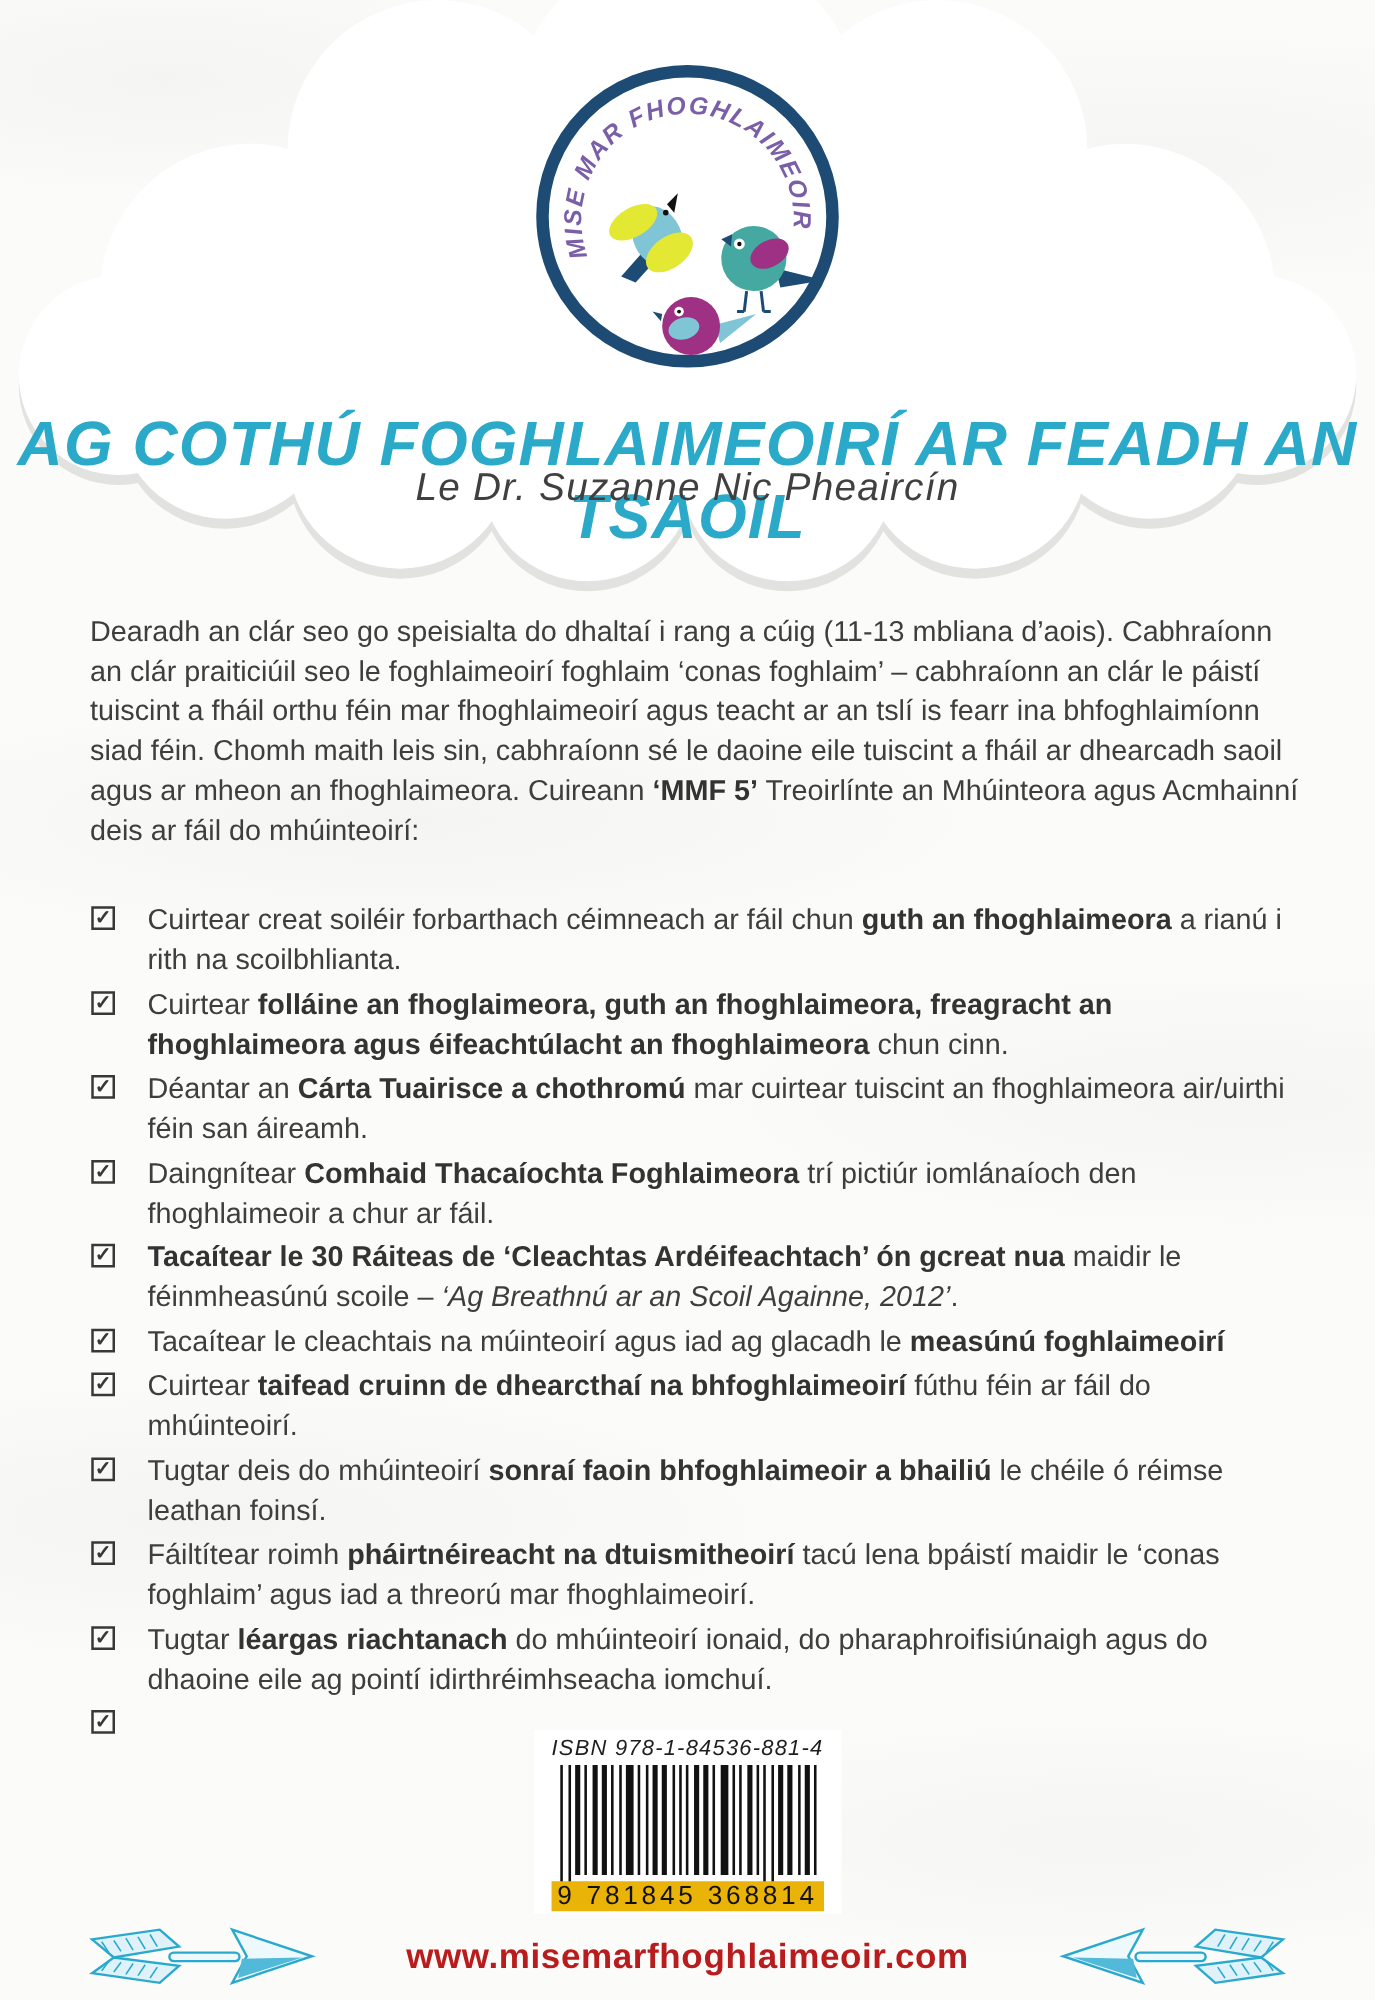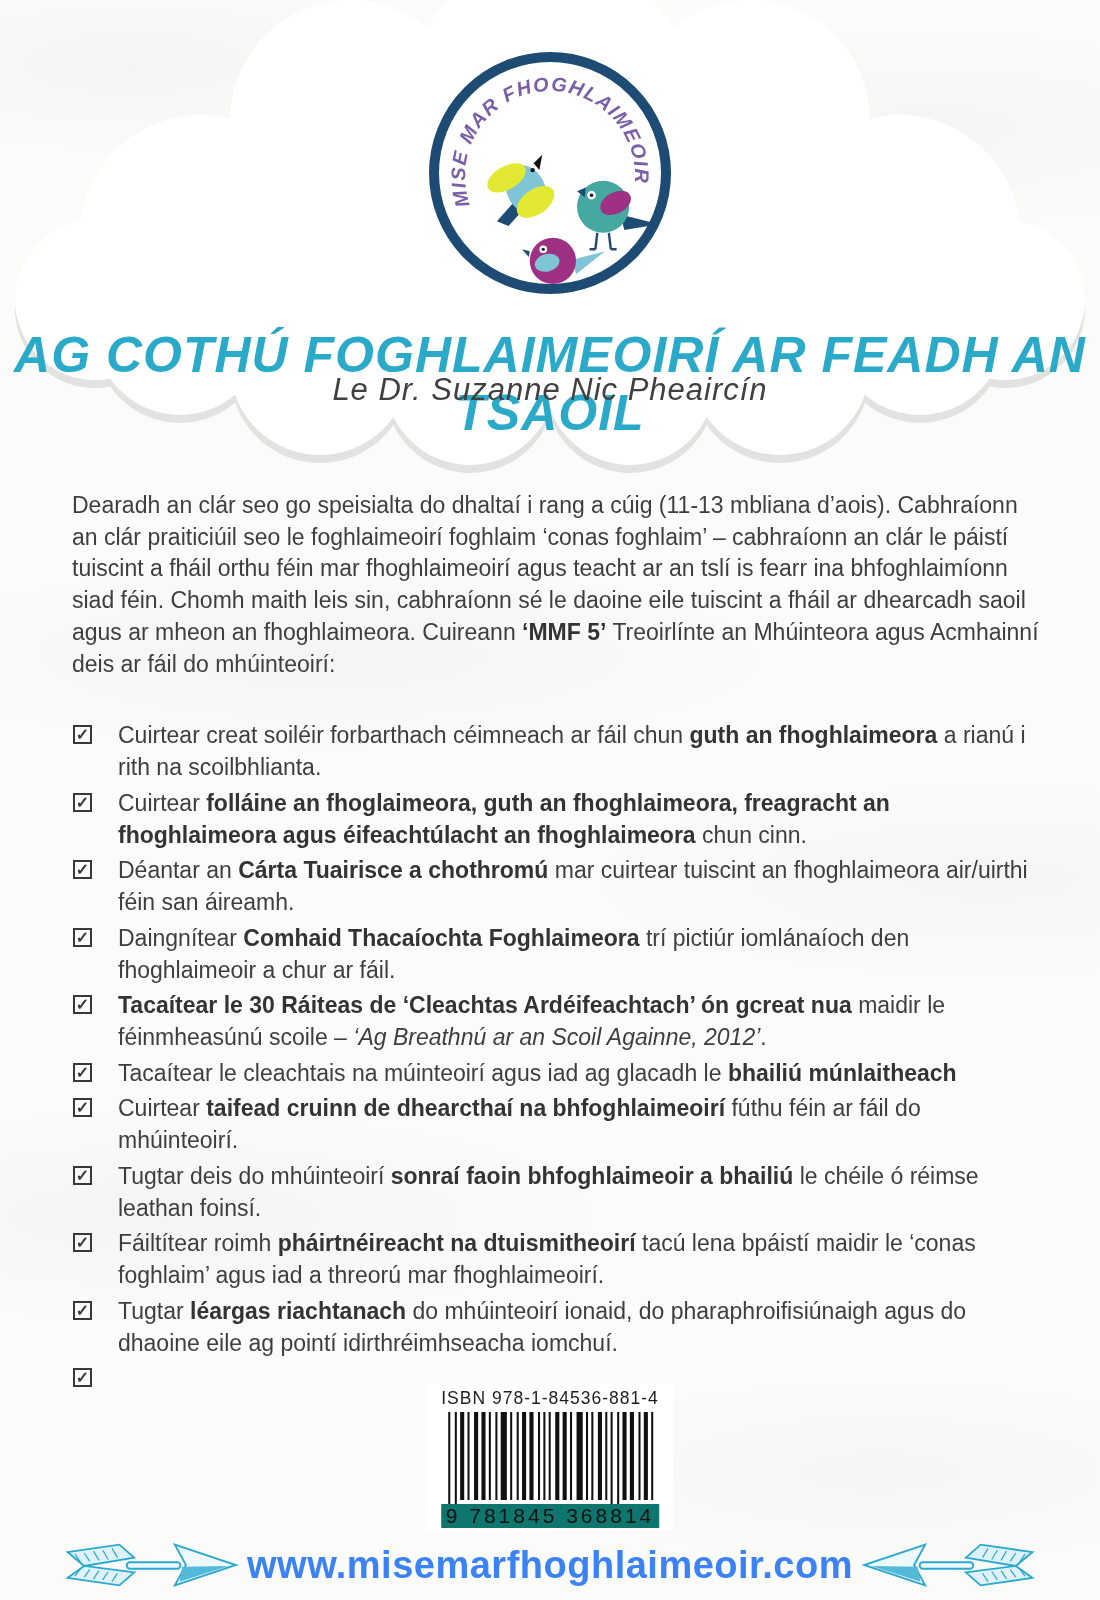--- a/index.html
+++ b/index.html
@@ -55,30 +55,30 @@
     position:absolute; left:1px; top:5px;
     width:19px; height:19px;
     border:2.5px solid #383838;
     font-size:16px; line-height:16px; font-weight:700;
     text-align:center; color:#383838;
   }
   .barcode-wrap {
     position:absolute; top:1384px; left:50%; transform:translateX(-50%);
     background:#fff; padding:4px 14px 2px 14px; text-align:center;
   }
-  .isbn-label { font-size:17.5px; letter-spacing:1px; color:#1e1e1e; margin-bottom:3px; }
-  .barcode-digits { font-size:21px; letter-spacing:3px; color:#111; margin-top:-16px; background:#0f766e; position:relative; }
+  .isbn-label { font-size:17.5px; letter-spacing:1px; color:#1e1e1e; margin-bottom:3px;font-style:italic; }
+  .barcode-digits { font-size:21px; letter-spacing:3px; color:#111; margin-top:-16px; background:#eab308; position:relative; }
   .footer {
     position:absolute; top:1536px; left:0; width:100%;
     display:flex; align-items:center; justify-content:space-between;
     padding:0 62px;
   }
   .website {
-    font-size:38px; font-weight:700; letter-spacing:0.5px;
-    color:#3b82f6; text-decoration:none;
+    font-size:28px; font-weight:700; letter-spacing:0.5px;
+    color:#b91c1c; text-decoration:none;
   }
   .arrow-flip { transform:scaleX(-1); }
 </style>
 </head>
 <body>
 
 <div class="texture"></div>
 
 <svg class="cloud-svg" width="1100" height="480" viewBox="0 0 1100 480">
   <defs>
@@ -169,21 +169,21 @@
     <span class="check-text"><span>Daingnítear </span><b>Comhaid Thacaíochta Foghlaimeora</b><span> trí pictiúr iomlánaíoch den fhoghlaimeoir a chur ar fáil.</span></span>
   </li>
 
   <li>
     <span class="checkbox">✓</span>
     <span class="check-text"><b>Tacaítear le 30 Ráiteas de ‘Cleachtas Ardéifeachtach’ ón gcreat nua</b><span> maidir le féinmheasúnú scoile – </span><i>‘Ag Breathnú ar an Scoil Againne, 2012’</i><span>.</span></span>
   </li>
 
   <li>
     <span class="checkbox">✓</span>
-    <span class="check-text"><span>Tacaítear le cleachtais na múinteoirí agus iad ag glacadh le </span><b>bhailiú múnlaitheach</b></span>
+    <span class="check-text"><span>Tacaítear le cleachtais na múinteoirí agus iad ag glacadh le </span><b>measúnú foghlaimeoirí</b></span>
   </li>
 
   <li>
     <span class="checkbox">✓</span>
     <span class="check-text"><span>Cuirtear </span><b>taifead cruinn de dhearcthaí na bhfoghlaimeoirí</b><span> fúthu féin ar fáil do mhúinteoirí.</span></span>
   </li>
 
   <li>
     <span class="checkbox">✓</span>
     <span class="check-text"><span>Tugtar deis do mhúinteoirí </span><b>sonraí faoin bhfoghlaimeoir a bhailiú</b><span> le chéile ó réimse leathan foinsí.</span></span>

